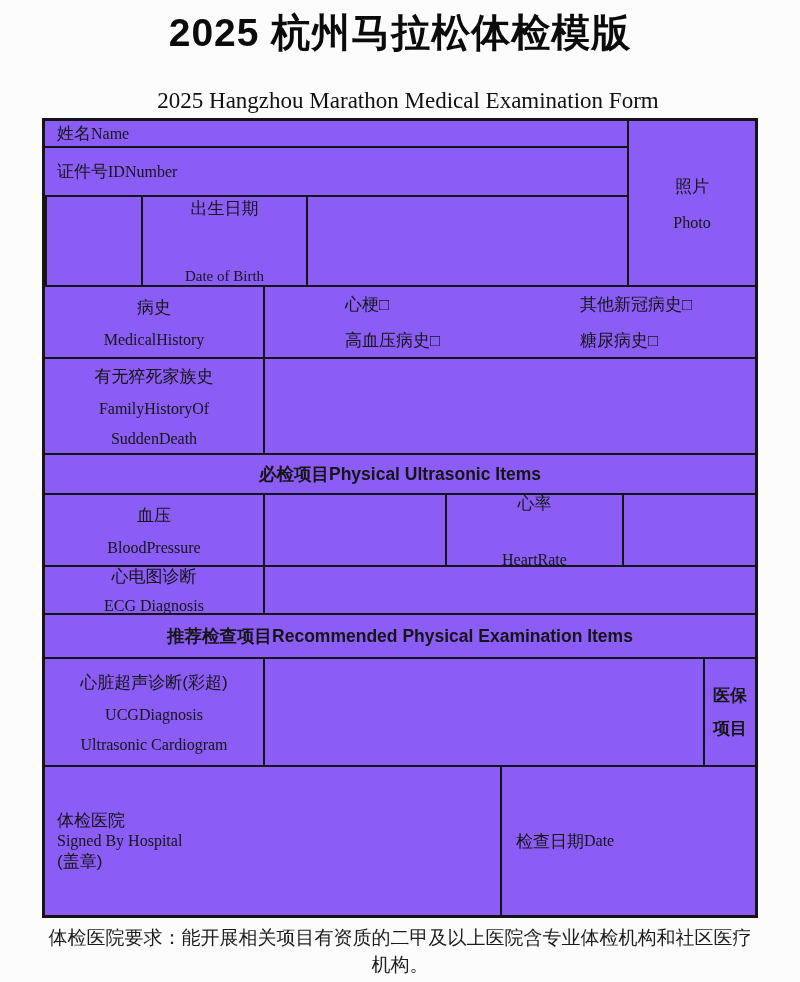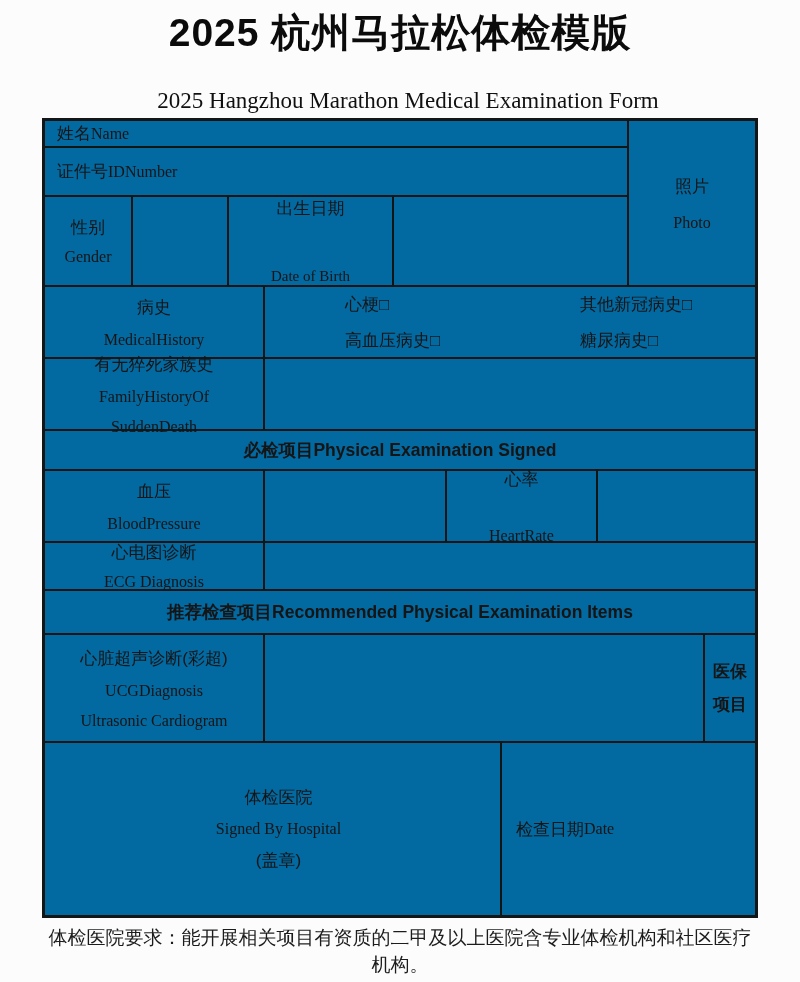--- a/index.html
+++ b/index.html
@@ -28,41 +28,41 @@
     font-family:"Liberation Serif", serif;
     font-size:23px;
     color:#101010;
   }
 
   .form-table {
     position:absolute; top:118px; left:42px;
     width:716px; height:800px;
     border:3px solid #151515;
     display:flex; flex-direction:column;
-    background:#0369a1;
+    background:#8b5cf6;
   }
   .trow { display:flex; flex-direction:row; border-top:2px solid #151515; }
   .trow.first { border-top:none; }
   .cell { border-left:2px solid #151515; position:relative; }
   .cell.first { border-left:none; }
 
   .top-section { display:flex; height:164px; }
   .top-left { width:582px; display:flex; flex-direction:column; }
   .photo-cell {
     flex:1; border-left:2px solid #151515;
     display:flex; flex-direction:column; align-items:center; justify-content:center;
     gap:16px;
   }
 
   .r-name { height:44px; }
   .r-id   { height:84px; }
   .r-gender { flex:1; }
   .r-section { height:40px; align-items:center; justify-content:center; }
   .r-history { height:72px; }
-  .r-family { height:72px; }
+  .r-family { height:96px; }
   .r-section2 { height:40px; align-items:center; justify-content:center; }
   .r-bp { height:72px; }
   .r-ecg { height:48px; }
   .r-section3 { height:44px; align-items:center; justify-content:center; }
   .r-ucg { height:108px; }
   .r-bottom { flex:1; }
 
   .fill-left {
     flex:1; display:flex; align-items:center;
     padding-left:12px;
@@ -96,32 +96,32 @@
     flex:1; display:flex; flex-direction:row; align-items:center;
   }
   .cb-col {
     display:flex; flex-direction:column; gap:13px;
     font-size:17px;
   }
   .cb-col-1 { margin-left:80px; width:235px; }
   .cb-col-2 { }
 
   .c-bp-blank { width:182px; }
-  .c-hr { width:151px;gap:36px; }
+  .c-hr { width:177px;gap:36px; }
 
   .c-ucg-blank { width:440px; }
   .insurance-cell {
     flex:1; display:flex; flex-direction:column; align-items:center; justify-content:center;
     gap:10px; font-weight:bold; font-size:16.5px;
   }
 
   .c-hospital {
     width:455px;
     display:flex; flex-direction:column; justify-content:center;
-    gap:11px; padding-left:12px;text-align:center;
+    padding-left:12px;
   }
   .c-date {
     flex:1; display:flex; align-items:center; padding-left:14px;
   }
 
   .footer {
     position:absolute; top:924px; left:0; width:100%;
     text-align:center;
     font-size:19px;
     color:#1c1c1c;
@@ -147,24 +147,20 @@
               <span class="en">Name</span>
           </div>
         </div>
         <div class="trow r-id">
           <div class="cell first fill-left">
             <span class="zh">证件号</span>
               <span class="en">IDNumber</span>
           </div>
         </div>
         <div class="trow r-gender">
-          <div class="cell first c-gender stack-center gap-sm">
-            <span class="zh">性别</span>
-            <span class="en">Gender</span>
-          </div>
           <div class="cell c-gender-blank"></div>
           <div class="cell c-dob stack-center gap-sm">
             <span class="zh">出生日期</span>
             <span class="en-sm">Date of Birth</span>
           </div>
           <div class="cell c-flex"></div>
         </div>
       </div>
       <div class="photo-cell">
         <span class="zh">照片</span>
@@ -194,21 +190,21 @@
       <div class="cell first label-col stack-center gap-md">
         <span class="zh">有无猝死家族史</span>
         <span class="en">FamilyHistoryOf</span>
         <span class="en">SuddenDeath</span>
       </div>
       <div class="cell c-flex"></div>
     </div>
 
     <div class="trow r-section2">
       <div class="cell first c-flex stack-center">
-        <span class="section-title">必检项目Physical Examination Signed</span>
+        <span class="section-title">必检项目Physical Ultrasonic Items</span>
       </div>
     </div>
 
     <div class="trow r-bp">
       <div class="cell first label-col stack-center gap-md">
         <span class="zh">血压</span>
         <span class="en">BloodPressure</span>
       </div>
       <div class="cell c-bp-blank"></div>
       <div class="cell c-hr stack-center gap-md">

